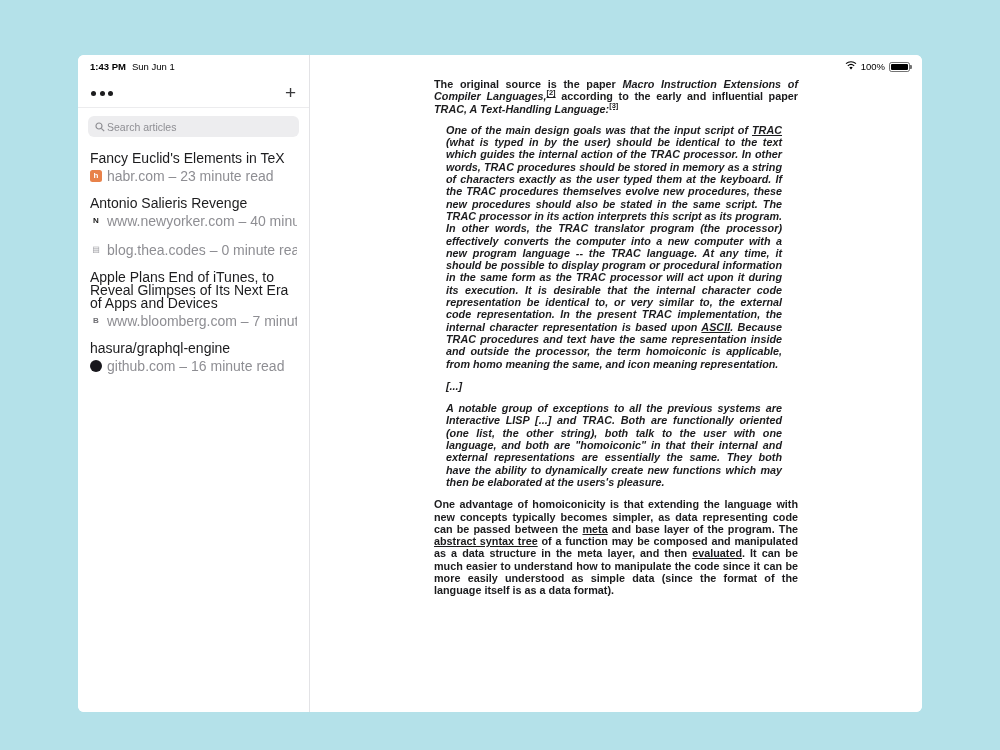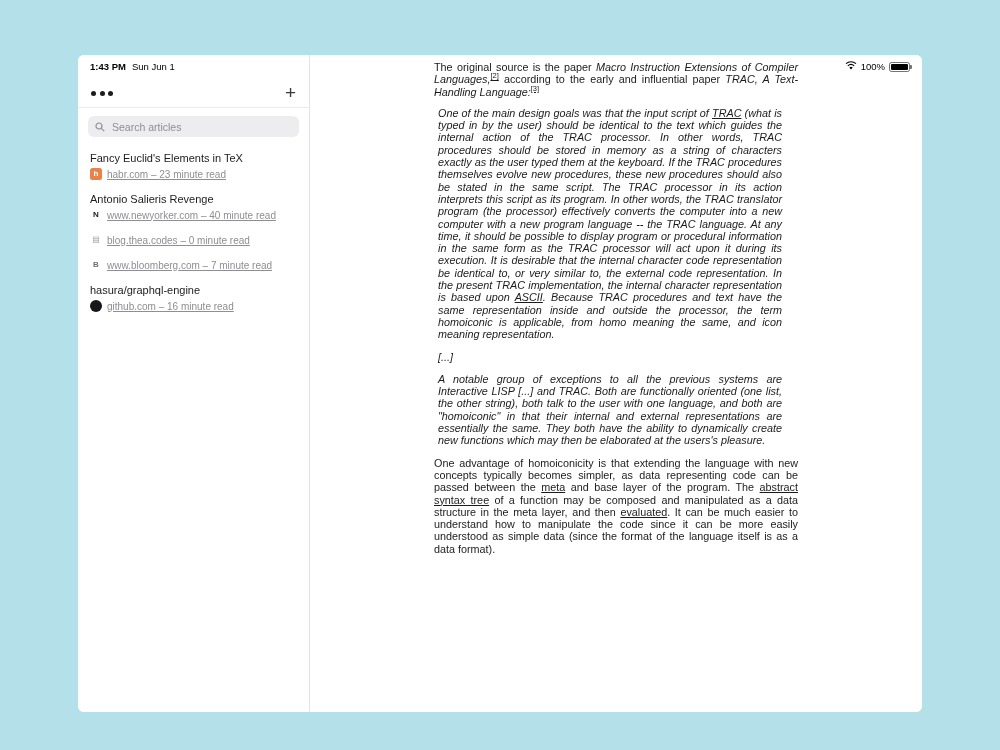--- a/index.html
+++ b/index.html
@@ -34,47 +34,47 @@
   .sidebar-header{
     height:27px;display:flex;align-items:center;justify-content:space-between;
     padding:0 13px;border-bottom:1px solid #ececee;
   }
   .menu-dots{display:flex;gap:3.5px;cursor:pointer;}
   .dot{width:5px;height:5px;border-radius:50%;background:#1c1c1e;}
   .add-button{font-size:19px;font-weight:300;color:#3a3a3c;line-height:1;cursor:pointer;margin-top:-3px;}
 
   .search-box{
     margin:8px 10px 5px;height:21px;background:#ededef;border-radius:6px;
-    display:flex;align-items:center;gap:5px;padding:0 7px;
+    display:flex;align-items:center;padding:0 7px;
   }
   .search-box svg{flex:0 0 auto;}
   .search-box input{
     border:none;background:transparent;outline:none;width:100%;
     font-size:10.5px;color:#1c1c1e;font-family:inherit;
   }
   .search-box input::placeholder{color:#8e8e93;}
 
   .article-list{flex:1;overflow:hidden;padding-top:3px;}
   .article-item{padding:7px 12px 6px;cursor:pointer;}
-  .article-title{font-size:11px;line-height:13px;color:#1c1c1e;margin-bottom:3px;}
+  .article-title{font-size:14px;line-height:13px;color:#1c1c1e;margin-bottom:3px;}
   .article-meta{display:flex;align-items:center;gap:5px;}
   .favicon{
     width:12px;height:12px;border-radius:2.5px;flex:0 0 12px;
     display:flex;align-items:center;justify-content:center;
     font-size:8px;line-height:1;box-sizing:border-box;
   }
-  .article-source{font-size:10px;color:#8e8e93;white-space:nowrap;overflow:hidden;text-decoration:underline;}
+  .article-source{font-size:14px;color:#8e8e93;white-space:nowrap;overflow:hidden;}
 
   .content-pane{flex:1;position:relative;overflow:hidden;background:#fff;}
   .article-column{
-    width:364px;margin:0 auto;padding-top:6px;
-    font-size:10.8px;line-height:12.3px;color:#1b1b1d;text-align:justify;
+    width:364px;margin:0 auto;padding-top:23px;
+    font-size:10.8px;line-height:12.3px;color:#1b1b1d;text-align:justify;font-weight:bold;
   }
   .para{margin:0 0 9px;}
-  .quote{font-style:italic;margin:0 16px 10px 4px;}
+  .quote{font-style:italic;margin:0 16px 10px 12px;}
   .em{font-style:italic;}
   .link{text-decoration:underline;cursor:pointer;}
   sup{font-size:7.5px;line-height:0;vertical-align:super;}
 </style>
 </head>
 <body>
 
 <div class="device">
 
   <div class="status-bar">
@@ -138,20 +138,21 @@
   <div class="article-item">
     <div class="article-meta">
       <span class="favicon" style="background: transparent; color: rgb(154, 154, 160);">▤</span>
       <span class="article-source">blog.thea.codes – 0 minute read</span>
     </div>
   </div>
 
 
 
   <div class="article-item">
+    <div class="article-title">Apple Plans End of iTunes, to Reveal Glimpses of Its Next Era of Apps and Devices</div>
     <div class="article-meta">
       <span class="favicon" style="background: transparent; color: rgb(110, 110, 115); font-weight: 700;">B</span>
       <span class="article-source">www.bloomberg.com – 7 minute read</span>
     </div>
   </div>
 
 
   <div class="article-item">
     <div class="article-title">hasura/graphql-engine</div>
     <div class="article-meta">

